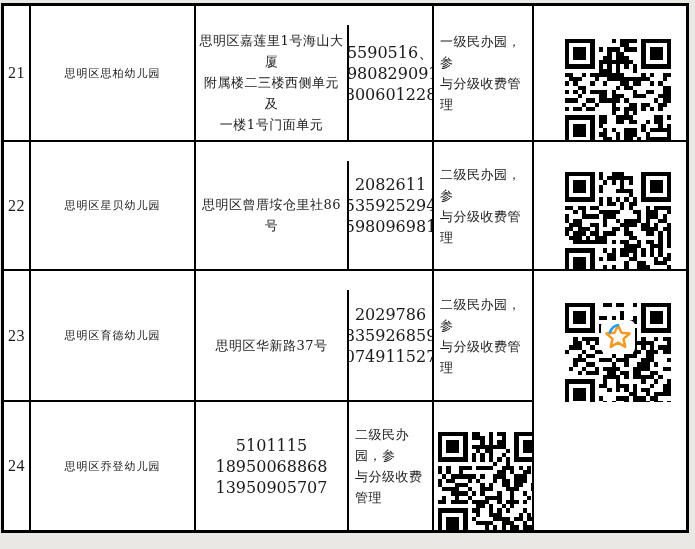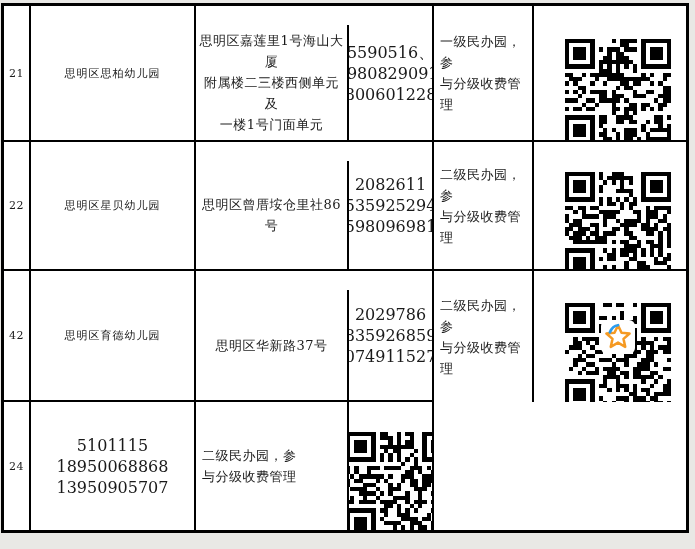--- a/index.html
+++ b/index.html
@@ -26,21 +26,21 @@
     display:flex;
     align-items:center;
     justify-content:center;
     text-align:center;
     white-space:pre-line;
     overflow:hidden;
     box-sizing:border-box;
   }
   .cell:nth-child(6n){border-right:none;}
   .cell:nth-last-child(-n+6){border-bottom:none;}
-  .no-cell{font-size:11px;letter-spacing:0.5px;}
+  .no-cell{font-size:16px;letter-spacing:0.5px;font-family:Liberation Serif, serif;}
   .name-cell{font-size:11px;letter-spacing:1px;font-family:Liberation Mono, monospace;}
   .addr-cell{font-size:13px;line-height:21px;letter-spacing:0.5px;padding:0 3px;margin-top:19px;}
   .phone-cell{font-size:16px;line-height:21px;}
   .cat-cell{
     font-size:13px;line-height:21px;
     justify-content:flex-start;text-align:left;
     padding:0 4px 0 6px;letter-spacing:0.5px;
   }
   .qr-cell{padding:0;}
   .qr-box{
@@ -719,21 +719,21 @@
                 <rect x="17" y="24" width="1" height="1"></rect>
                 <rect x="18" y="24" width="1" height="1"></rect>
                 <rect x="19" y="24" width="1" height="1"></rect>
                 <rect x="23" y="24" width="1" height="1"></rect>
                 <rect x="24" y="24" width="1" height="1"></rect>
               </g>
             </svg></div>
       </div>
     </div>
 
-    <div class="cell no-cell">42</div>
+    <div class="cell no-cell">23</div>
     <div class="cell name-cell">思明区育德幼儿园</div>
     <div class="cell addr-cell">思明区华新路37号</div>
     <div class="cell phone-cell">2029786
 18359268599
 10749115277</div>
     <div class="cell cat-cell">二级民办园，参
 与分级收费管理</div>
     <div class="cell qr-cell">
       <div class="qr-box">
         <div class="qr-pattern"><svg viewBox="0 0 25 25" width="106" height="106" shape-rendering="crispEdges">
@@ -1045,20 +1045,21 @@
         <div class="qr-logo">
           <svg viewBox="0 0 24 24" width="30" height="30">
             <path d="M12 2.6l2.8 6 6.5.6-4.9 4.3 1.4 6.4-5.8-3.4-5.8 3.4 1.4-6.4-4.9-4.3 6.5-.6z" fill="#ffffff" stroke="#f59a23" stroke-width="2" stroke-linejoin="round"></path>
             <path d="M5.5 8.2 C7 4.6 10 2.8 12 2.6" fill="none" stroke="#2b9df0" stroke-width="2.2" stroke-linecap="round"></path>
           </svg>
         </div>
       </div>
     </div>
 
     <div class="cell no-cell">24</div>
+    <div class="cell name-cell">思明区乔登幼儿园</div>
     <div class="cell phone-cell">5101115
 18950068868
 13950905707</div>
     <div class="cell cat-cell">二级民办园，参
 与分级收费管理</div>
     <div class="cell qr-cell">
       <div class="qr-box">
         <div class="qr-pattern"><svg viewBox="0 0 25 25" width="106" height="106" shape-rendering="crispEdges">
               <g fill="#000">
                 <rect x="0" y="0" width="1" height="1"></rect>

